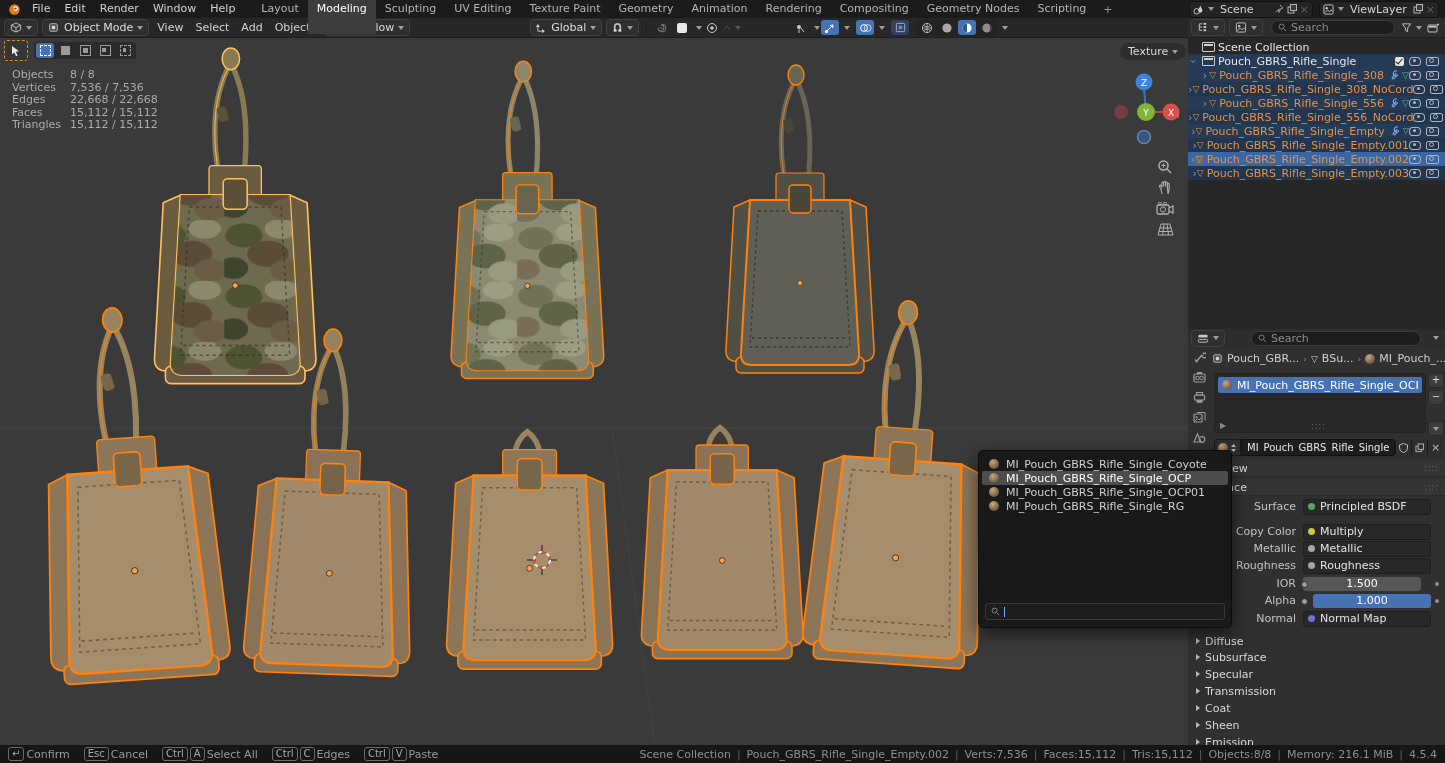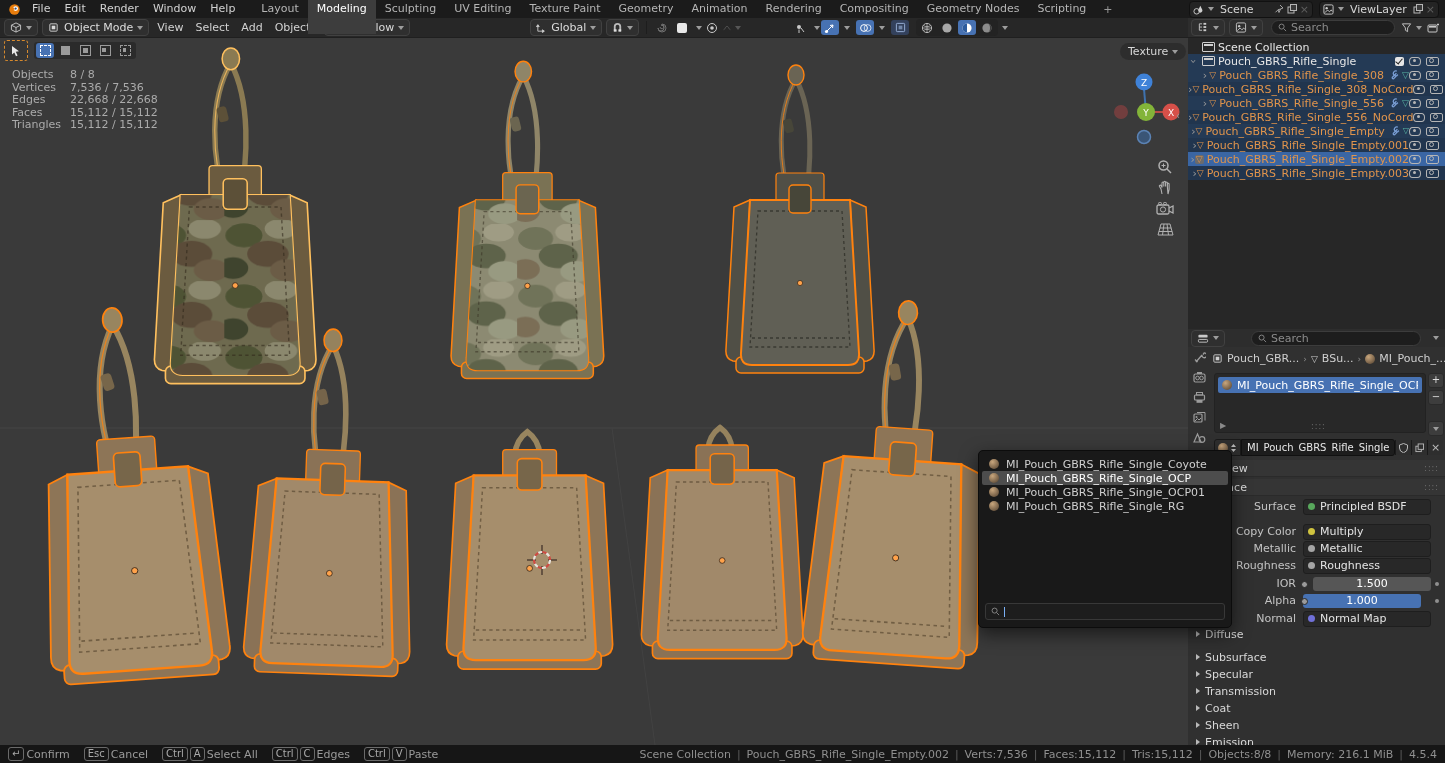--- a/index.html
+++ b/index.html
@@ -773,43 +773,43 @@
     <span class="socket" style="left:32px;top:5px"></span>
     <span class="plabel">Roughness</span>
     <span class="pfield">
       <span class="dot" style="background:var(--node-gray,#a5a5a5)"></span>
       <span>Roughness</span>
     </span>
   </div>
   <div class="prow" style="top:229px">
     <span class="plabel">IOR</span>
     <span class="socket" style="left:113px;top:5px"></span>
-    <span class="slider" style="background:#565656;margin-left:10px">
+    <span class="slider" style="background:#565656;">
       <span>1.500</span>
     </span>
     <span class="adot" style="left:247px;top:6px"></span>
   </div>
   <div class="prow" style="top:246px">
     <span class="plabel">Alpha</span>
     <span class="socket" style="left:113px;top:5px"></span>
-    <span class="slider" style="background:var(--accent-blue,#4772b3);">
+    <span class="slider" style="background:var(--accent-blue,#4772b3);margin-left:10px">
       <span>1.000</span>
     </span>
     <span class="adot" style="left:247px;top:6px"></span>
   </div>
   <div class="prow" style="top:264px">
     <span class="socket" style="left:32px;top:5px"></span>
     <span class="plabel">Normal</span>
     <span class="pfield">
       <span class="dot" style="background:var(--node-purple,#7070d8)"></span>
       <span>Normal Map</span>
     </span>
   </div>
 
-  <div class="collrow" style="top:279px">
+  <div class="collrow" style="top:286px">
       <span class="arr"></span>
       <span>Diffuse</span>
     </div>
   <div class="collrow" style="top:302px">
       <span class="arr"></span>
       <span>Subsurface</span>
     </div>
   <div class="collrow" style="top:319px">
       <span class="arr"></span>
       <span>Specular</span>

